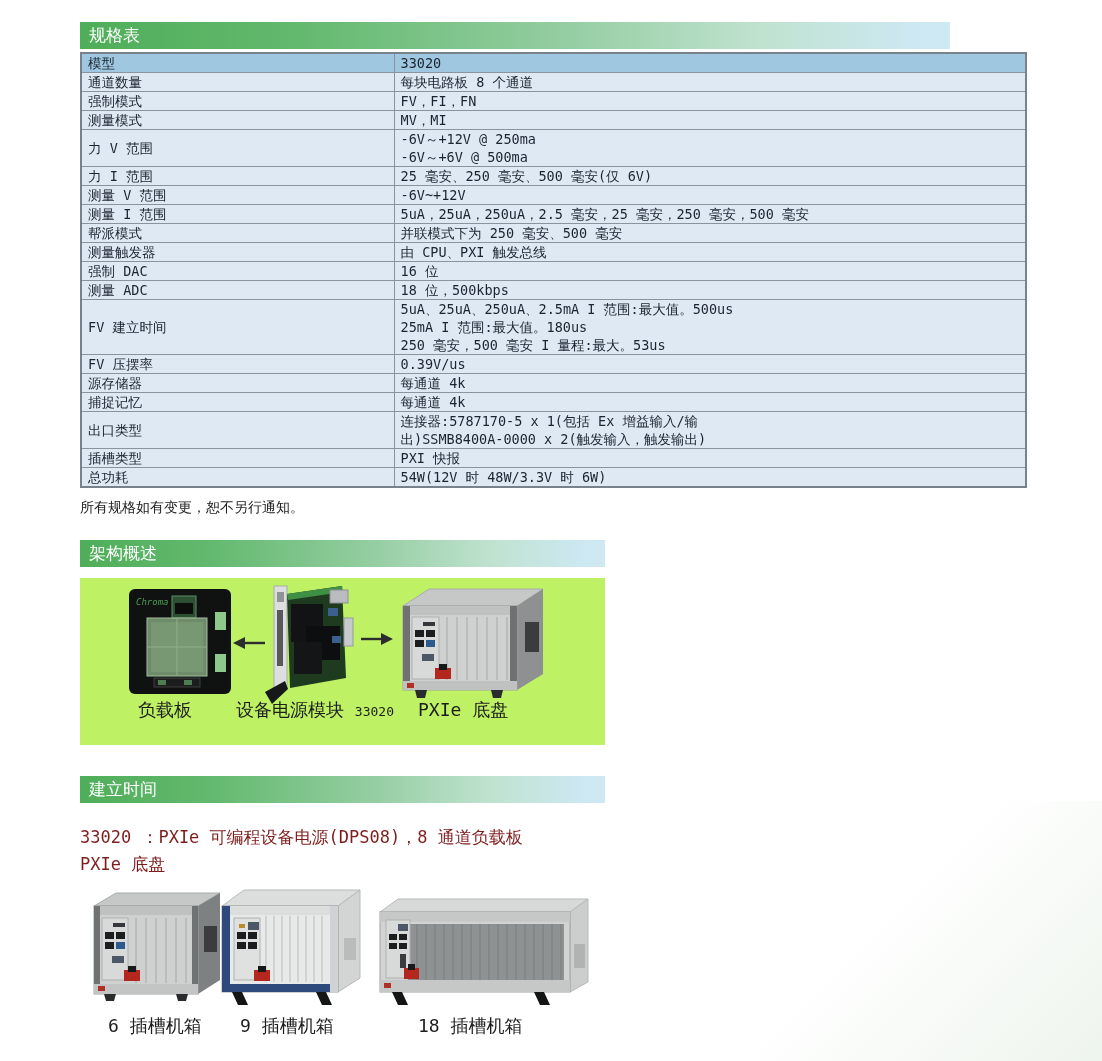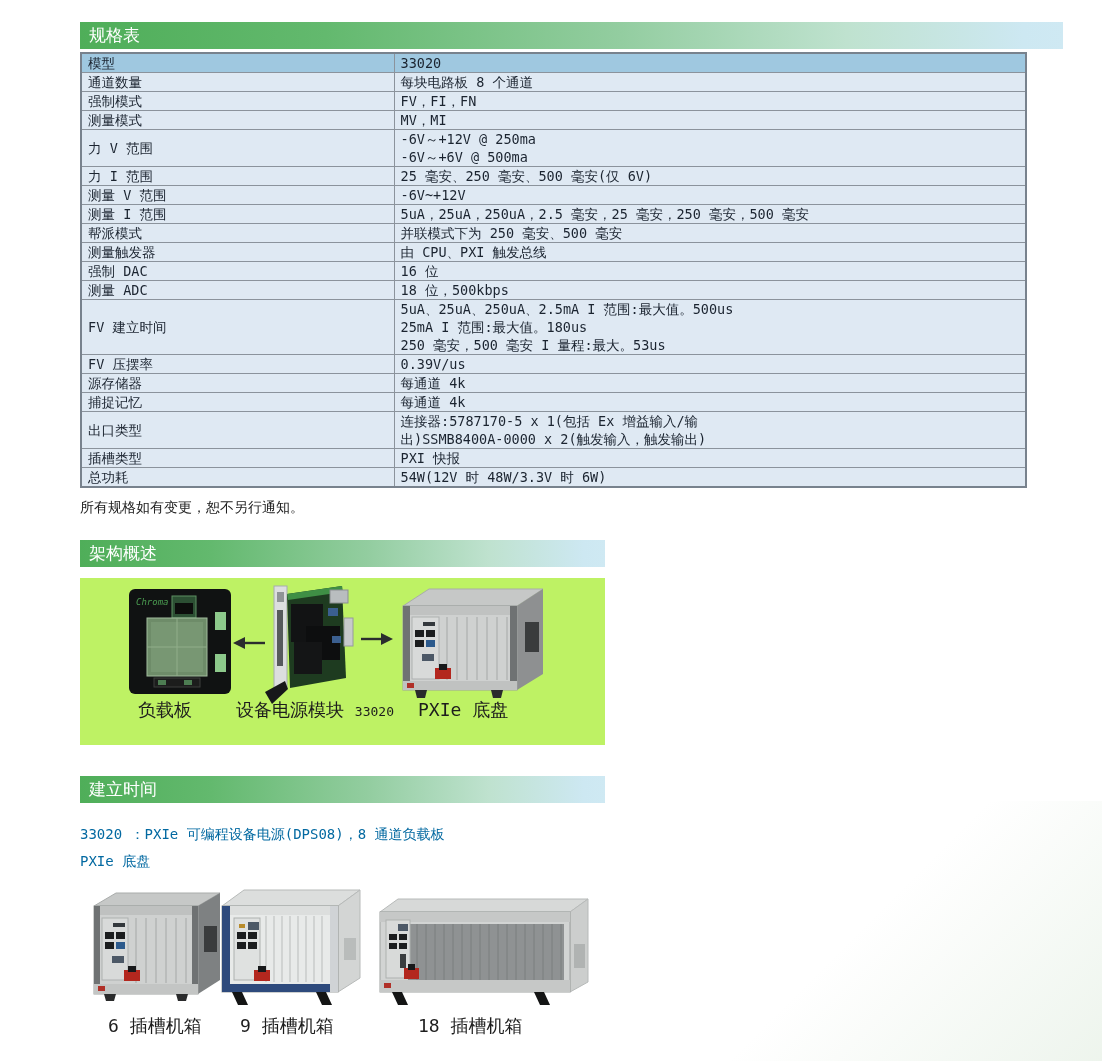--- a/index.html
+++ b/index.html
@@ -8,21 +8,21 @@
   .page { position:relative; width:1102px; height:1061px; background:#ffffff; }
 
   .corner-tint { position:absolute; right:0; bottom:0; width:420px; height:260px;
     background:linear-gradient(135deg, rgba(255,255,255,0) 45%, rgba(230,240,229,0.7) 100%);
     pointer-events:none; }
 
   
   .bar { position:absolute; left:80px; height:27px; color:#ffffff; font-size:17px;
     line-height:26px; padding-left:9px;
     background:linear-gradient(90deg,#4fae59 0%,#63b96e 25%,#93cda0 55%,#bfe2cf 78%,#cde8f2 96%,#cfe9f3 100%); }
-  .bar-long { top:22px; width:983px; }
+  .bar-long { top:22px; width:870px; }
   .bar-arch { top:540px; width:525px; }
   .bar-order { top:776px; width:525px; }
 
   
   table.spec { position:absolute; left:80px; top:52px; width:947px;
     border-collapse:collapse; table-layout:fixed; border:2px solid #78828d; }
   table.spec th, table.spec td { border:1px solid #8b939c; font-weight:normal;
     text-align:left; font-size:13.5px; line-height:18px; padding:0 6px;
     color:#1b2430; white-space:pre-line; vertical-align:middle; }
   table.spec th { width:313px; }
@@ -32,21 +32,21 @@
   .note { position:absolute; left:80px; top:499px; font-size:14px; color:#222; }
 
   
   .arch-panel { position:absolute; left:80px; top:578px; width:525px; height:167px;
     background:#bef264; }
   .arch-panel .dev { position:absolute; }
   .arch-label { position:absolute; top:120px; font-size:18px; color:#1d1d1d; white-space:nowrap; }
   .arch-label .sub { font-size:13px; }
 
   
-  .order-line { position:absolute; left:80px; font-size:14px; color:#0369a1; }
+  .order-line { position:absolute; left:80px; font-size:17px; color:#7f1d1d; }
   .order-line.l1 { top:826px; }
   .order-line.l2 { top:853px; }
 
   .chassis { position:absolute; }
   .chassis-label { position:absolute; top:1014px; font-size:18px; color:#1d1d1d; white-space:nowrap; }
 </style>
 </head>
 <body>
 
 <div class="page">

